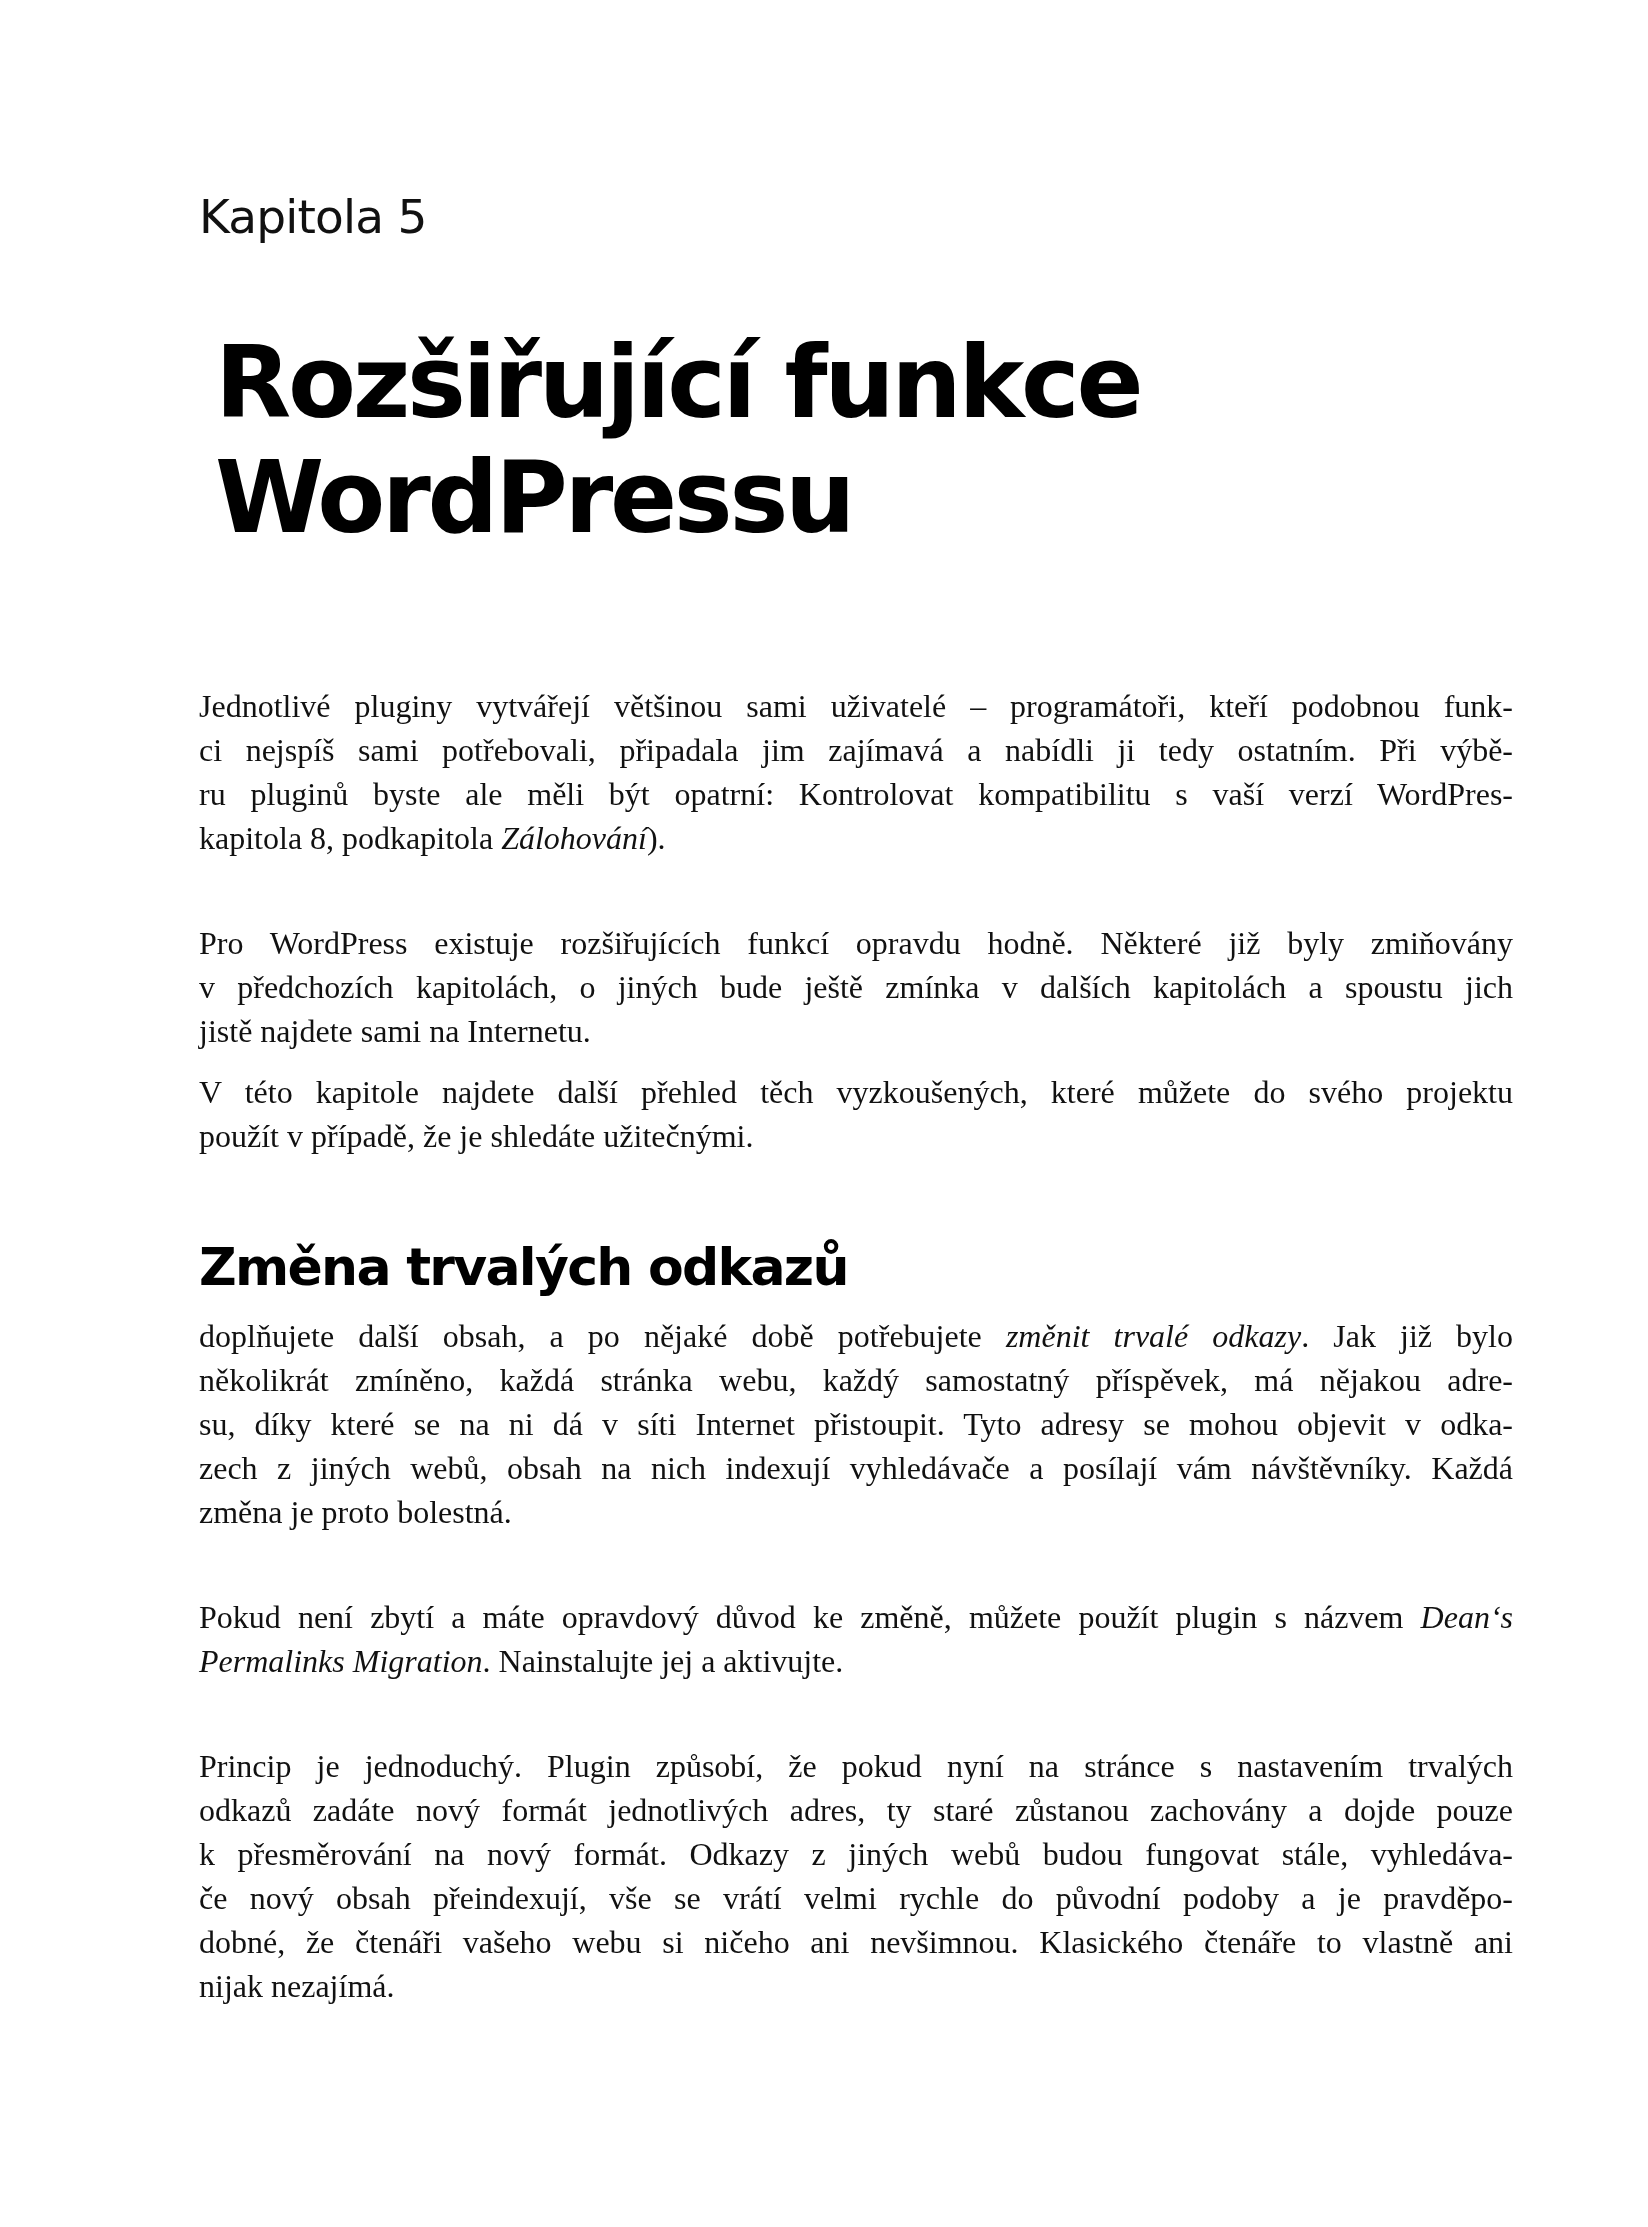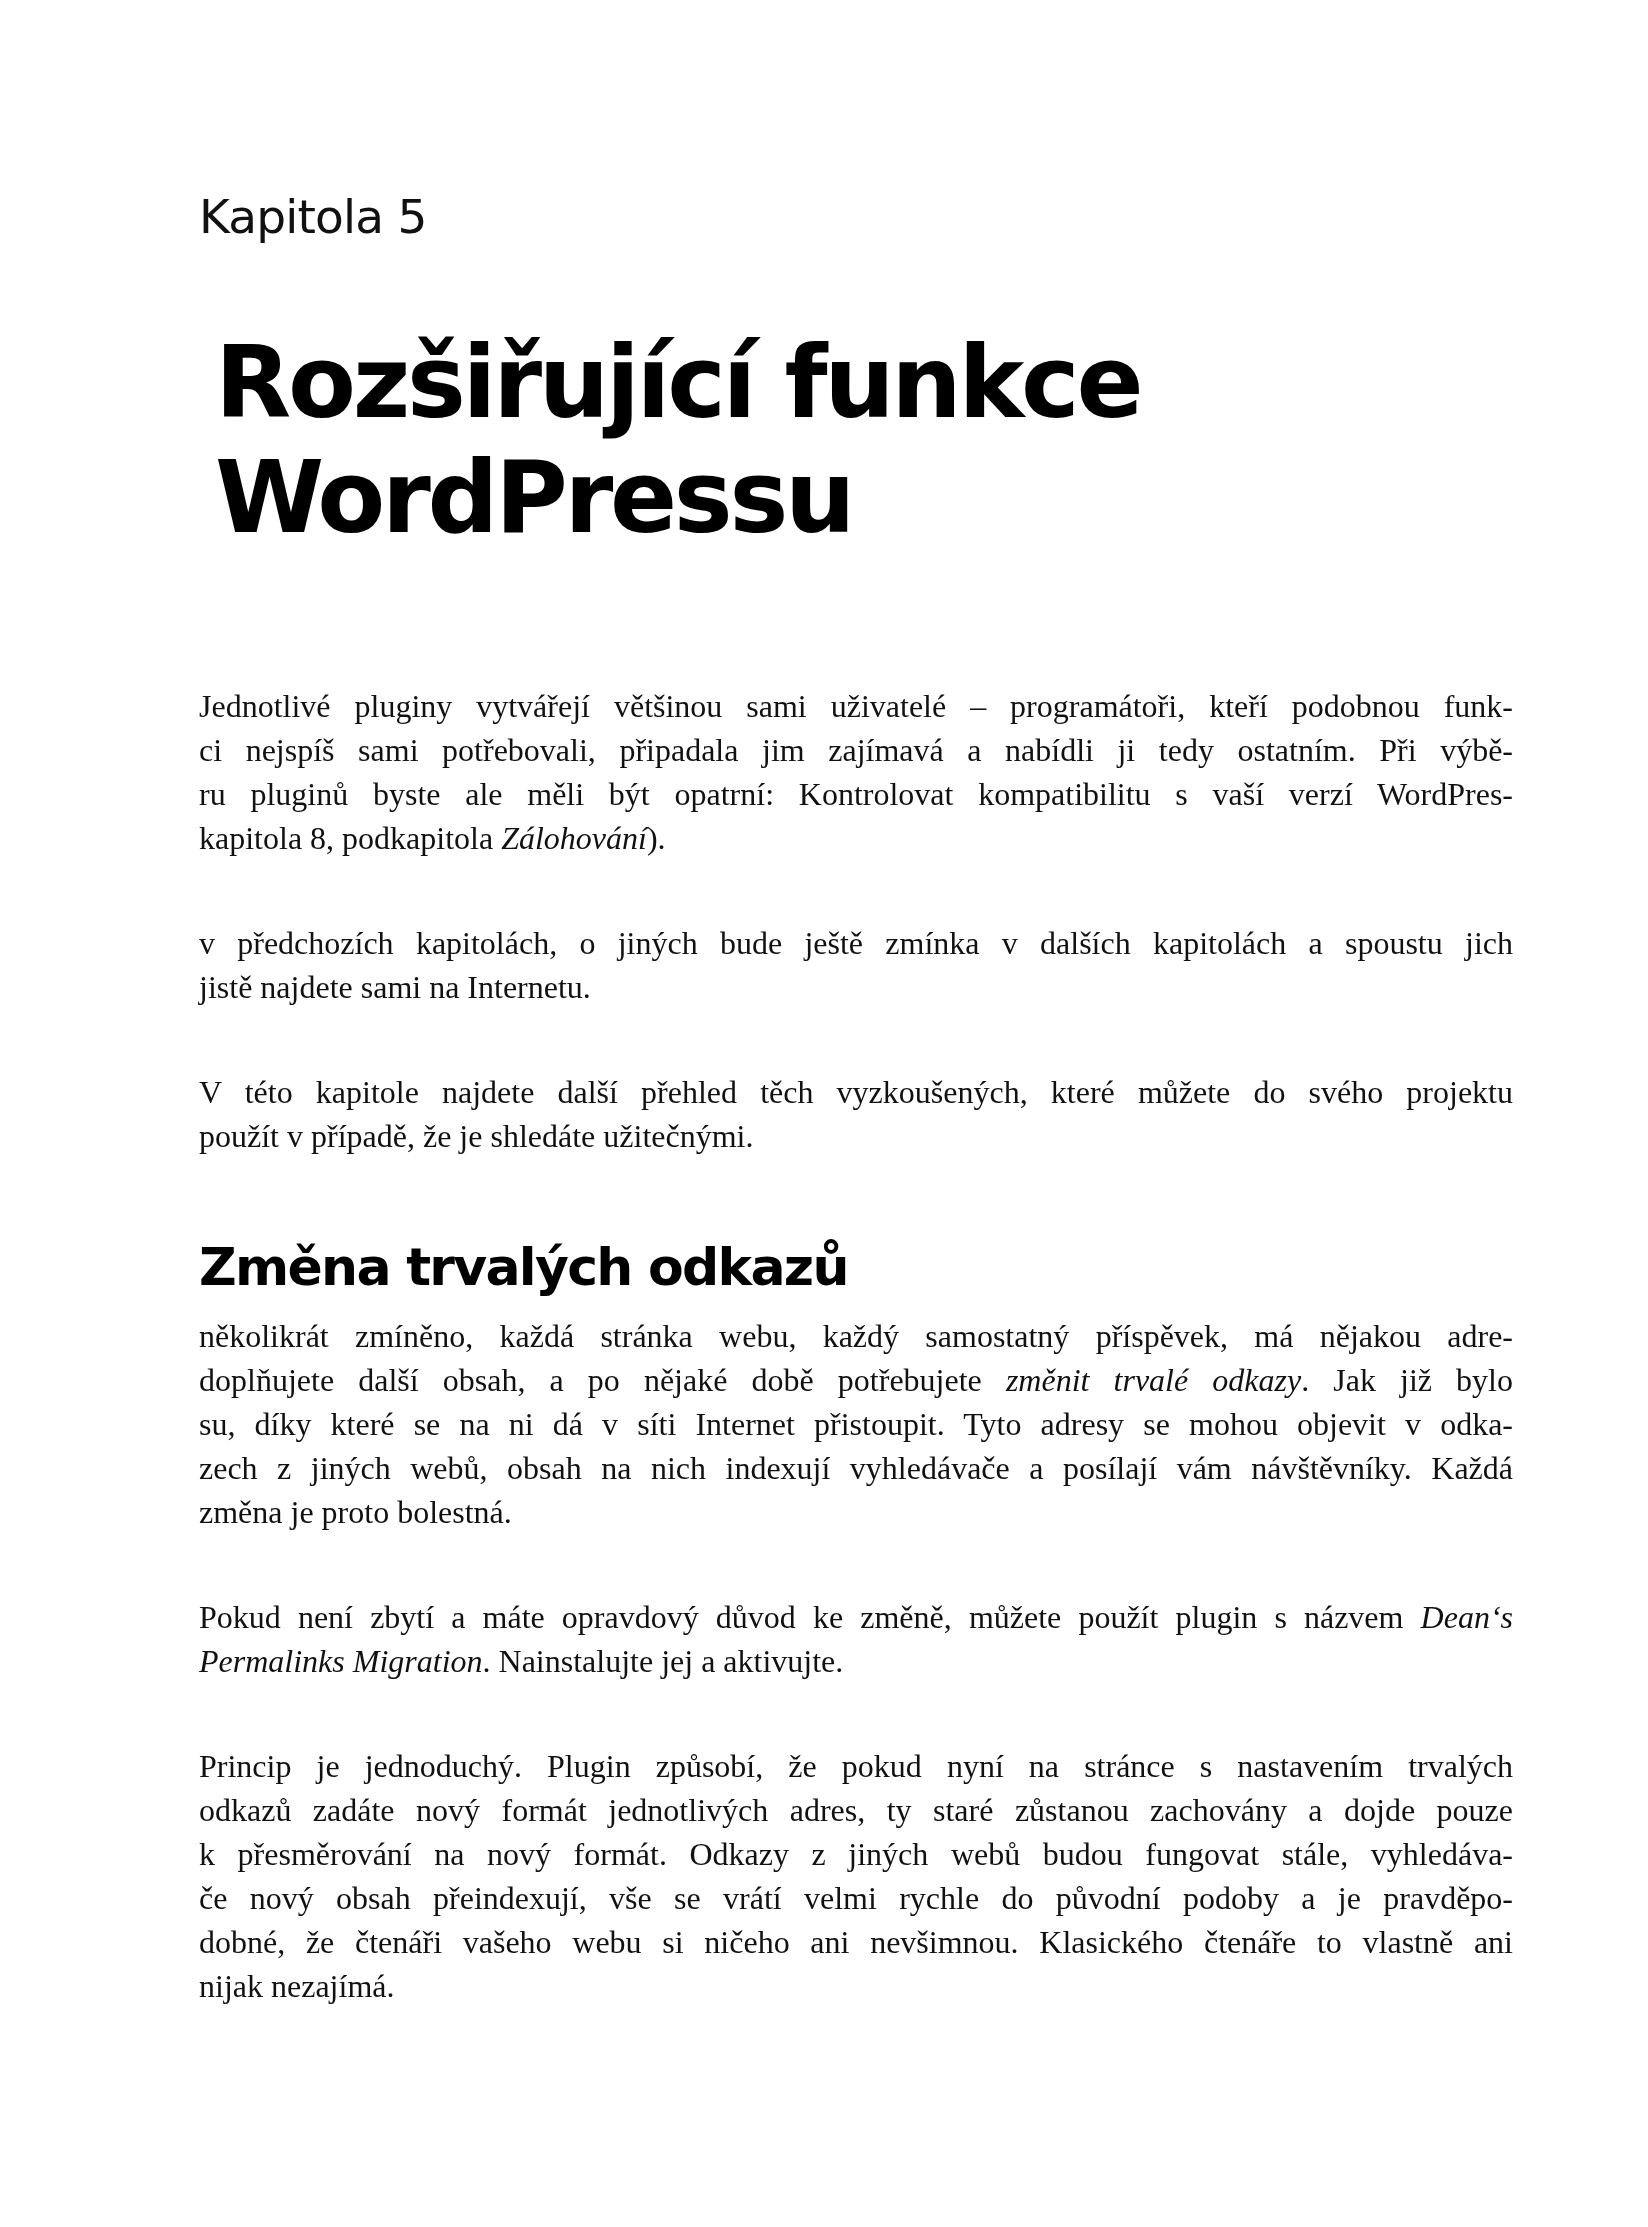--- a/index.html
+++ b/index.html
@@ -93,34 +93,35 @@
   </h1>
 
   <p class="para body-text" style="top:684px">
     <span class="line">Jednotlivé pluginy vytvářejí většinou sami uživatelé – programátoři, kteří podobnou funk-</span>
     <span class="line">ci nejspíš sami potřebovali, připadala jim zajímavá a nabídli ji tedy ostatním. Při výbě-</span>
     <span class="line">ru pluginů byste ale měli být opatrní: Kontrolovat kompatibilitu s vaší verzí WordPres-</span>
     <span class="line last"><span>kapitola 8, podkapitola </span><em>Zálohování</em><span>).</span></span>
   </p>
 
   <p class="para body-text" style="top:921px">
+    <span class="line">Pro WordPress existuje rozšiřujících funkcí opravdu hodně. Některé již byly zmiňovány</span>
     <span class="line">v předchozích kapitolách, o jiných bude ještě zmínka v dalších kapitolách a spoustu jich</span>
     <span class="line last">jistě najdete sami na Internetu.</span>
   </p>
 
   <p class="para body-text" style="top:1070px">
     <span class="line">V této kapitole najdete další přehled těch vyzkoušených, které můžete do svého projektu</span>
     <span class="line last">použít v případě, že je shledáte užitečnými.</span>
   </p>
 
   <h2 class="section-heading">Změna trvalých odkazů</h2>
 
   <p class="para body-text" style="top:1314px">
+    <span class="line"><span>doplňujete další obsah, a po nějaké době potřebujete </span><em>změnit trvalé odkazy</em><span>. Jak již bylo</span></span>
     <span class="line">několikrát zmíněno, každá stránka webu, každý samostatný příspěvek, má nějakou adre-</span>
-    <span class="line"><span>doplňujete další obsah, a po nějaké době potřebujete </span><em>změnit trvalé odkazy</em><span>. Jak již bylo</span></span>
     <span class="line">su, díky které se na ni dá v síti Internet přistoupit. Tyto adresy se mohou objevit v odka-</span>
     <span class="line">zech z jiných webů, obsah na nich indexují vyhledávače a posílají vám návštěvníky. Každá</span>
     <span class="line last">změna je proto bolestná.</span>
   </p>
 
   <p class="para body-text" style="top:1595px">
     <span class="line"><span>Pokud není zbytí a máte opravdový důvod ke změně, můžete použít plugin s názvem </span><em>Dean‘s</em><span></span></span>
     <span class="line last"><span></span><em>Permalinks Migration</em><span>. Nainstalujte jej a aktivujte.</span></span>
   </p>
 

